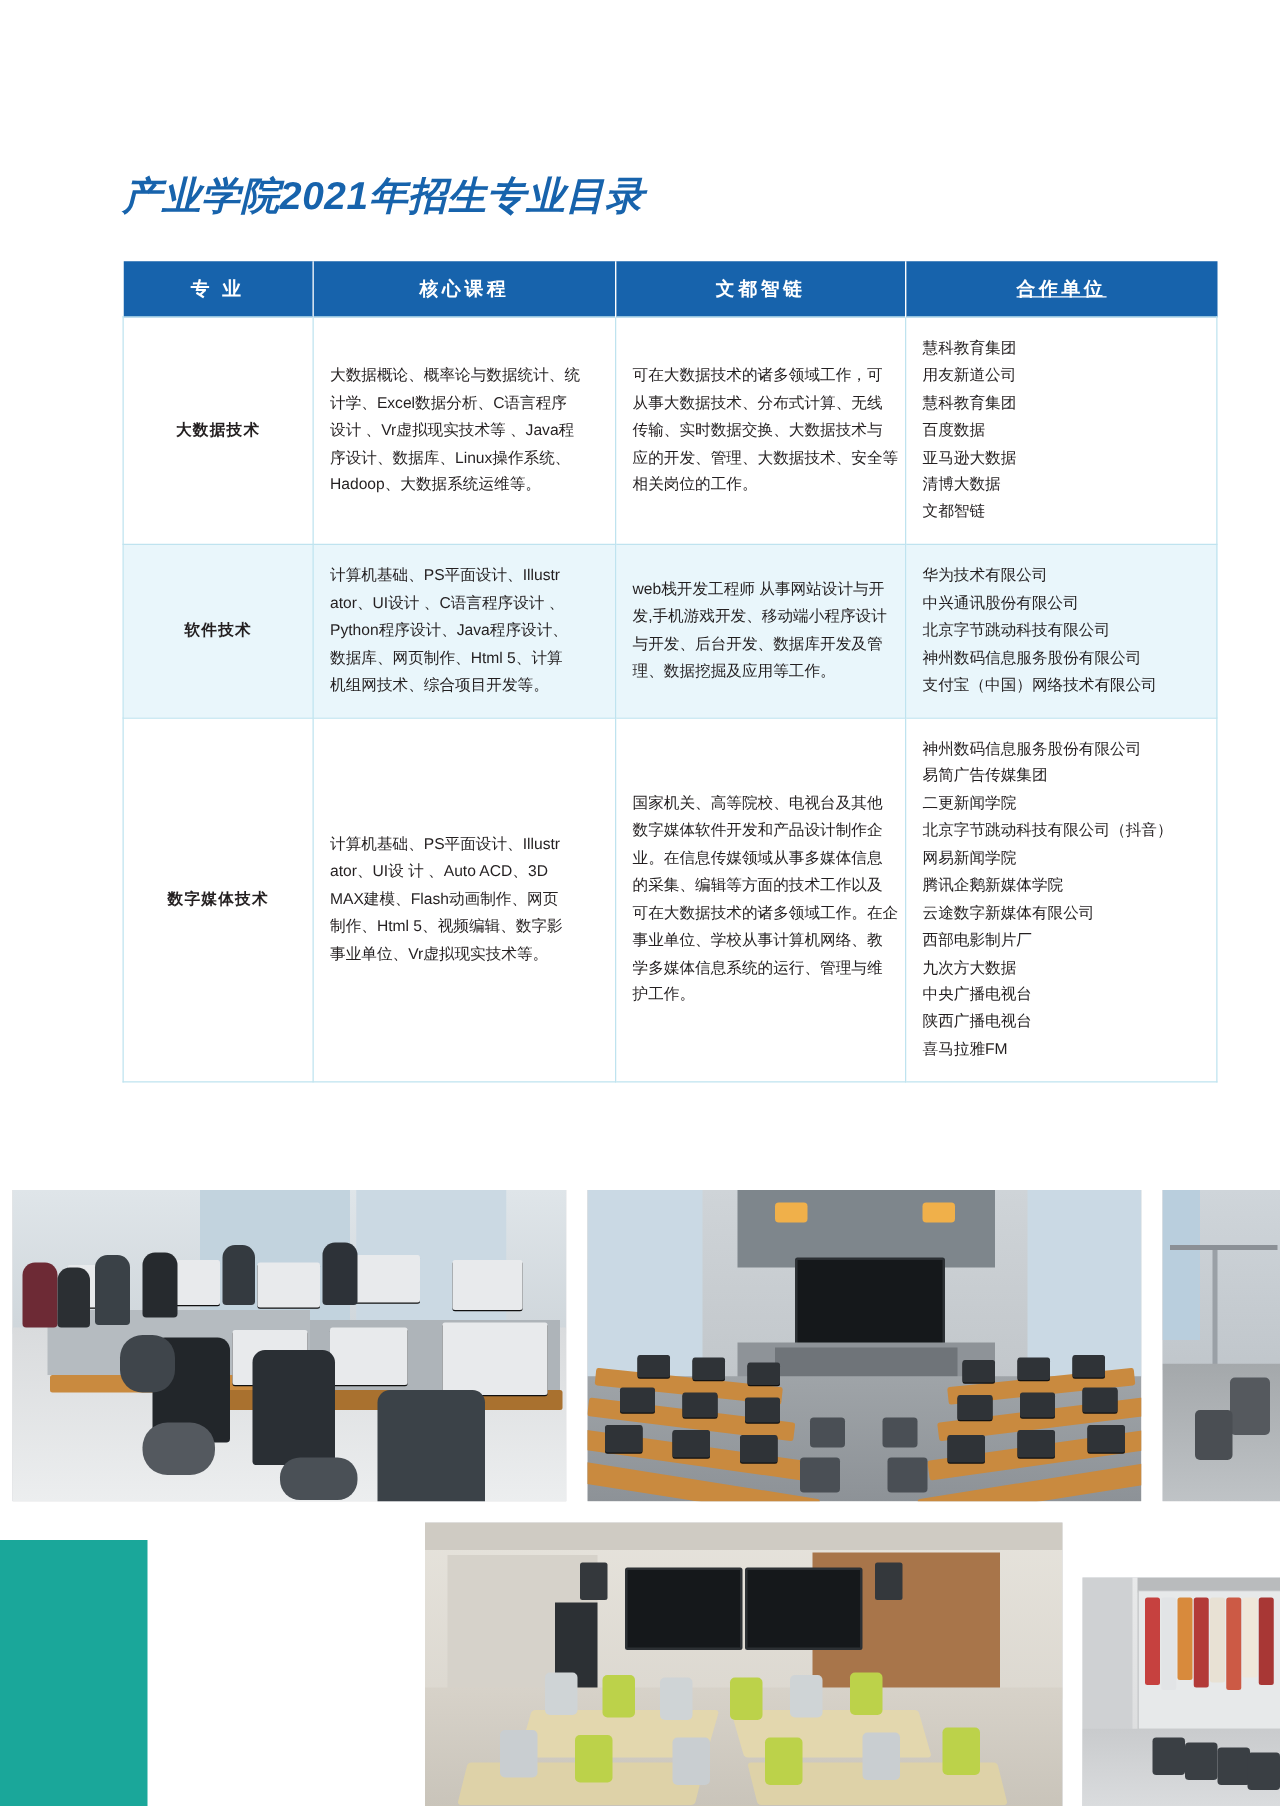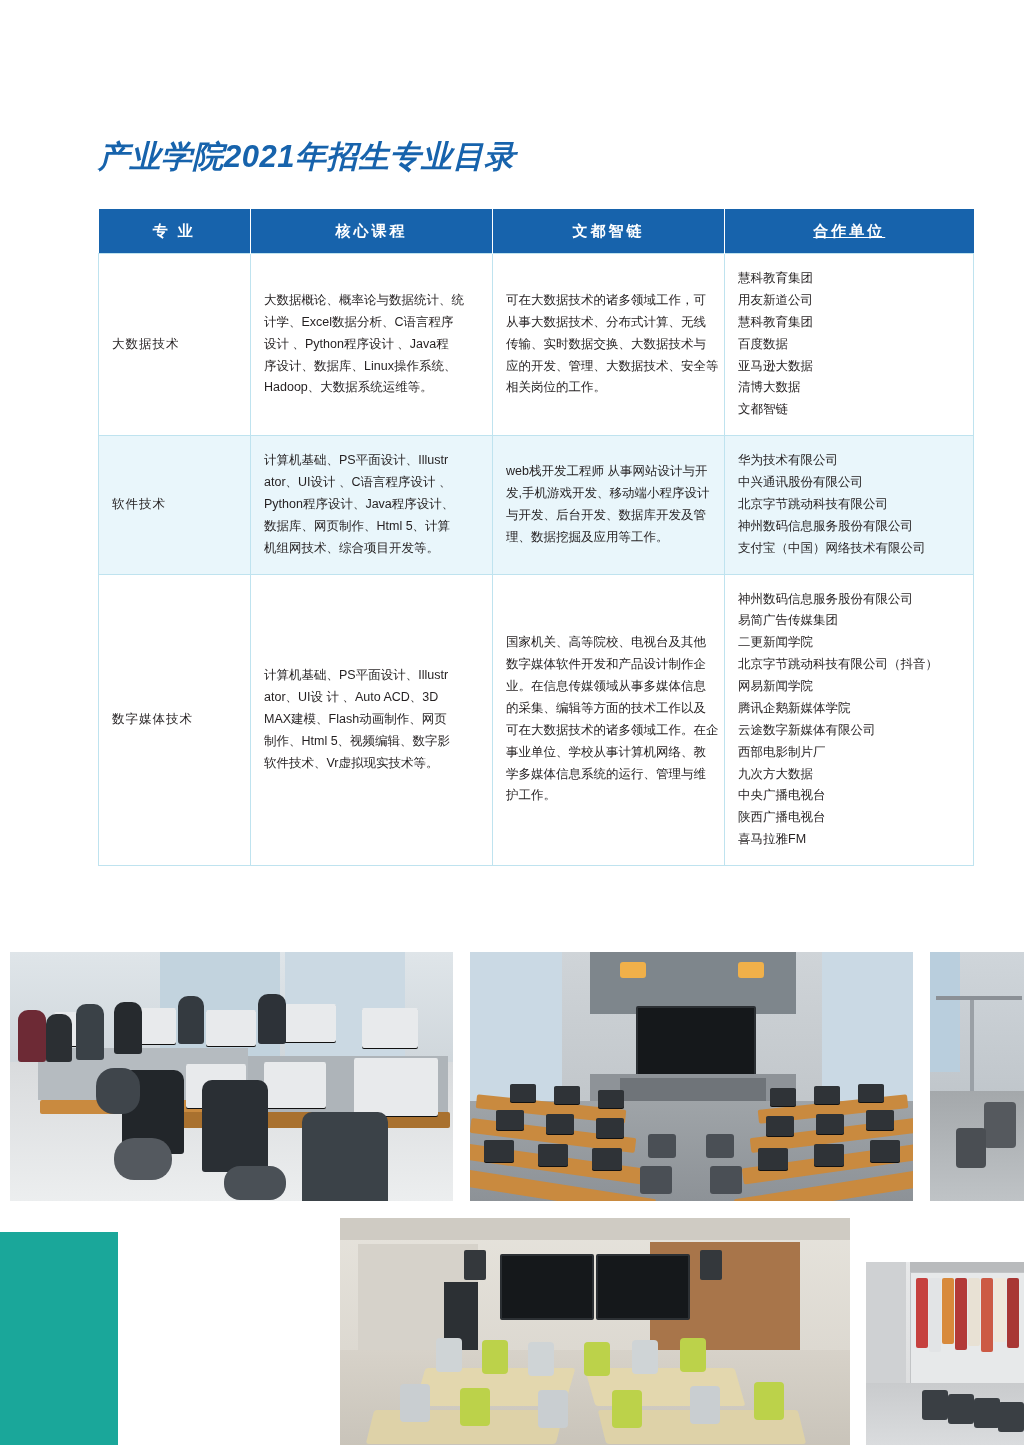--- a/index.html
+++ b/index.html
@@ -55,22 +55,23 @@
     line-height: 1.75;
     color: #231f20;
     border: 1px solid #bfe3ef;
   }
   .col-major  { width: 152px; }
   .col-course { width: 242px; }
   .col-career { width: 232px; }
   .col-partner{ width: 249px; }
 
   .major-cell {
+    text-align: center;
     font-size: 15px;
-    font-weight: normal;
+    font-weight: bold;
     color: #1763ac;
     letter-spacing: 1px;
   }
   .row-alt td { background: #e9f6fb; }
   .row-plain td { background: #ffffff; }
 
   .cell-lines div { white-space: nowrap; }
 
   
   .photo {
@@ -128,21 +129,21 @@
     </tr>
   </thead>
   <tbody>
 
     <tr class="row-plain">
       <td class="major-cell">大数据技术</td>
       <td>
         <div class="cell-lines">
           <div>大数据概论、概率论与数据统计、统</div>
           <div>计学、Excel数据分析、C语言程序</div>
-          <div>设计 、Python程序设计 、Java程</div>
+          <div>设计 、Vr虚拟现实技术等 、Java程</div>
           <div>序设计、数据库、Linux操作系统、</div>
           <div>Hadoop、大数据系统运维等。</div>
         </div>
       </td>
       <td>
         <div class="cell-lines">
           <div>可在大数据技术的诸多领域工作，可</div>
           <div>从事大数据技术、分布式计算、无线</div>
           <div>传输、实时数据交换、大数据技术与</div>
           <div>应的开发、管理、大数据技术、安全等</div>
@@ -193,21 +194,21 @@
     </tr>
 
     <tr class="row-plain">
       <td class="major-cell">数字媒体技术</td>
       <td>
         <div class="cell-lines">
           <div>计算机基础、PS平面设计、Illustr</div>
           <div>ator、UI设 计 、Auto ACD、3D</div>
           <div>MAX建模、Flash动画制作、网页</div>
           <div>制作、Html 5、视频编辑、数字影</div>
-          <div>软件技术、Vr虚拟现实技术等。</div>
+          <div>事业单位、Vr虚拟现实技术等。</div>
         </div>
       </td>
       <td>
         <div class="cell-lines">
           <div>国家机关、高等院校、电视台及其他</div>
           <div>数字媒体软件开发和产品设计制作企</div>
           <div>业。在信息传媒领域从事多媒体信息</div>
           <div>的采集、编辑等方面的技术工作以及</div>
           <div>可在大数据技术的诸多领域工作。在企</div>
           <div>事业单位、学校从事计算机网络、教</div>

